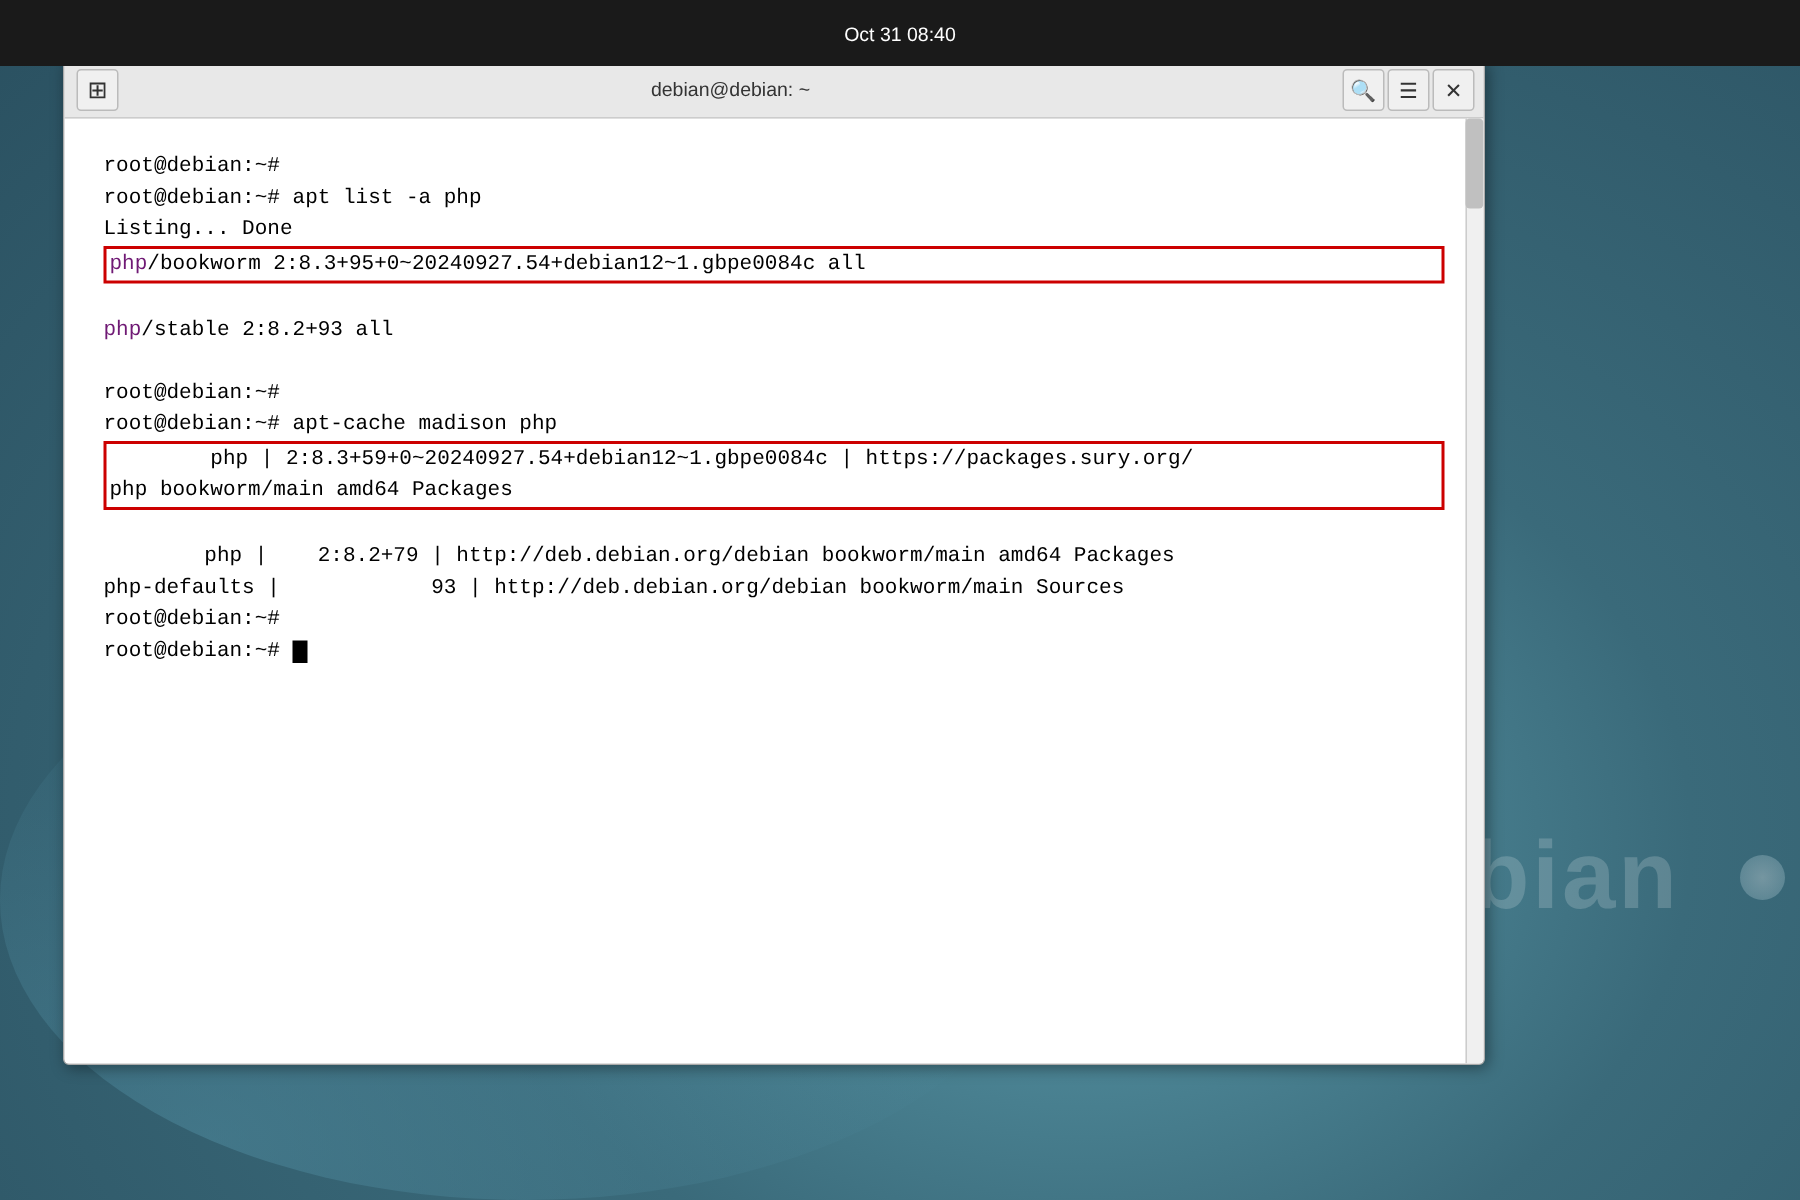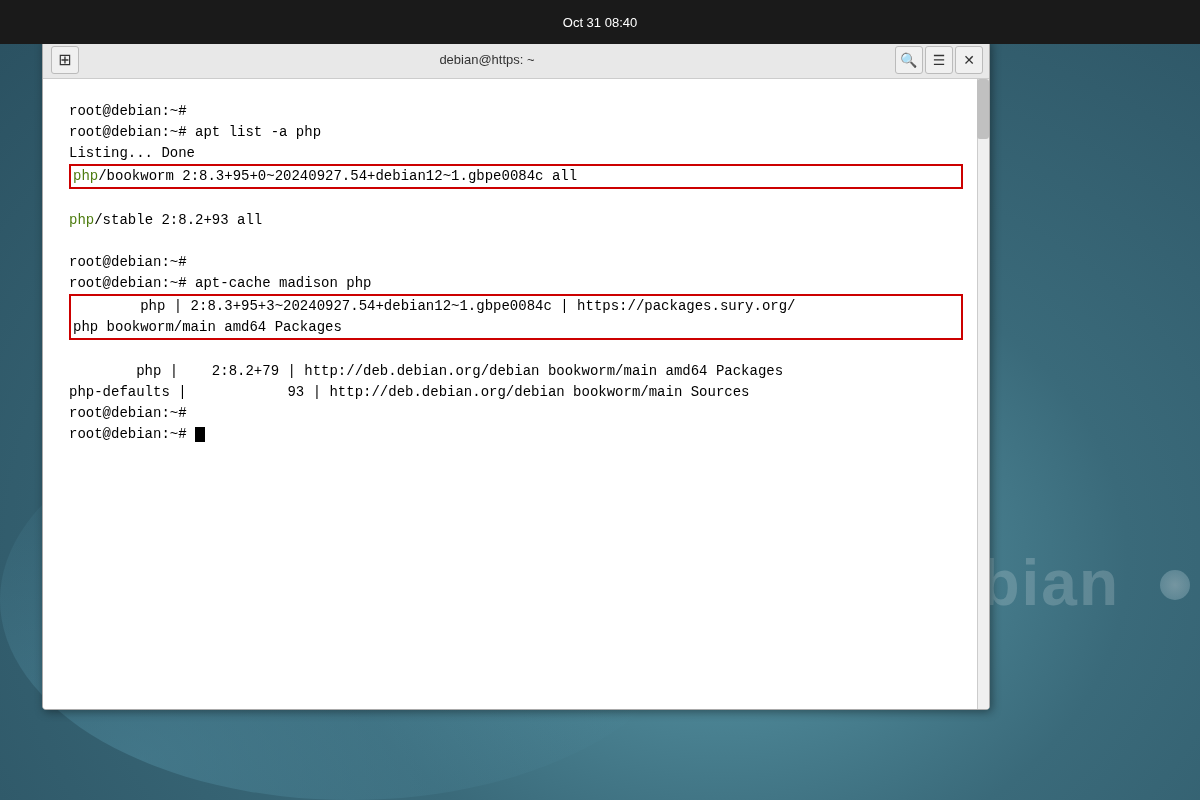--- a/index.html
+++ b/index.html
@@ -149,21 +149,21 @@
     }
 
     .terminal-content pre {
       white-space: pre;
       font-family: 'Courier New', Courier, monospace;
       font-size: 14px;
       margin: 16px;
     }
 
     .php-green {
-      color: #4d7c0f;
+      color: #701a75;
     }
 
     
     .highlighted-box {
       border: 2px solid #cc0000;
       display: block;
       margin: 0;
       padding: 0 2px;
     }
 
@@ -217,38 +217,38 @@
 <div class="deco-circle"></div>
 
 <div class="taskbar">
   <span class="taskbar-time">Oct 31  08:40</span>
 </div>
 
 <div class="terminal-window">
 
   <div class="terminal-titlebar">
     <div class="titlebar-new-tab" title="New Tab">⊞</div>
-    <div class="titlebar-title">debian@https: ~</div>
+    <div class="titlebar-title">debian@debian: ~</div>
     <div class="titlebar-buttons">
       <div class="titlebar-btn" title="Search">🔍</div>
       <div class="titlebar-btn" title="Menu">☰</div>
       <div class="titlebar-btn close" title="Close">✕</div>
     </div>
   </div>
 
   <div class="terminal-content">
     <pre><span>root@debian:~#
 root@debian:~# apt list -a php
 Listing... Done
 </span><span class="highlighted-box"><span class="php-green">php</span>/bookworm 2:8.3+95+0~20240927.54+debian12~1.gbpe0084c all</span>
 <span><span class="php-green">php</span>/stable 2:8.2+93 all</span>
 
 <span>root@debian:~#
 root@debian:~# apt-cache madison php</span>
-<span class="highlighted-box">        php | 2:8.3+95+3~20240927.54+debian12~1.gbpe0084c | https://packages.sury.org/
+<span class="highlighted-box">        php | 2:8.3+59+0~20240927.54+debian12~1.gbpe0084c | https://packages.sury.org/
 php bookworm/main amd64 Packages</span>
 <span>        php |    2:8.2+79 | http://deb.debian.org/debian bookworm/main amd64 Packages</span>
 <span>php-defaults |            93 | http://deb.debian.org/debian bookworm/main Sources</span>
 <span>root@debian:~#</span>
 <span>root@debian:~# <span class="cursor-block"></span></span></pre>
   </div>
 
   <div class="terminal-scrollbar">
     <div class="scrollbar-thumb"></div>
   </div>

